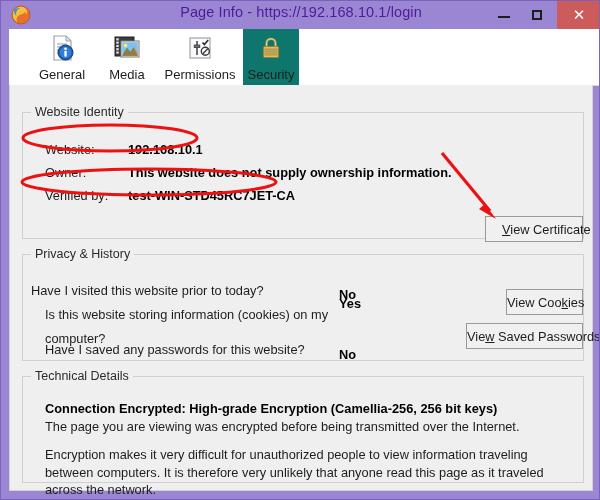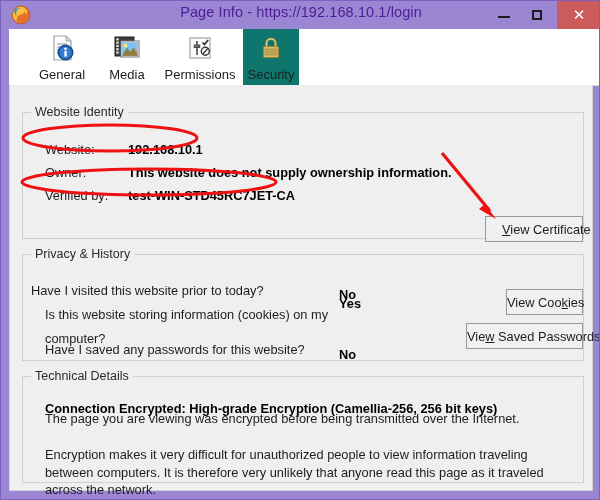--- a/index.html
+++ b/index.html
@@ -198,21 +198,21 @@
   
   #pv-q1 { left: 8px; top: 22px; }
   #pv-a1 { left: 316px; top: 26px; }
   #pv-q2 { left: 22px; top: 42px; width: 290px; white-space: normal; line-height: 24px; }
   #pv-a2 { left: 316px; top: 35px; }
   #pv-q3 { left: 22px; top: 81px; }
   #pv-a3 { left: 316px; top: 86px; }
 
   
   #tc-heading { left: 22px; top: 18px; }
-  #tc-line1   { left: 22px; top: 28px; text-align: center; }
+  #tc-line1   { left: 22px; top: 36px; text-align: center; }
   #tc-para    { left: 22px; top: 63px; width: 525px; white-space: normal; line-height: 17.5px; }
 
   
   #annotations {
     position: absolute;
     left: 0; top: 0;
     width: 600px; height: 500px;
     pointer-events: none;
   }
 </style>

